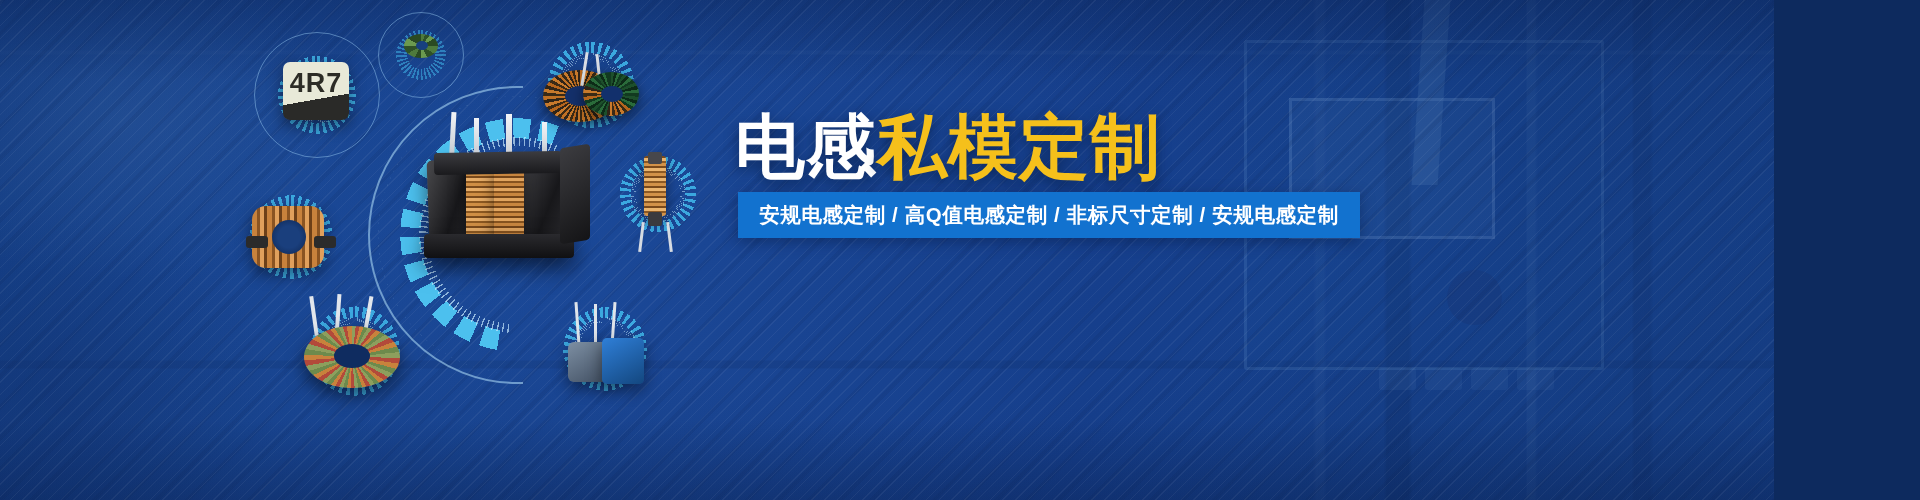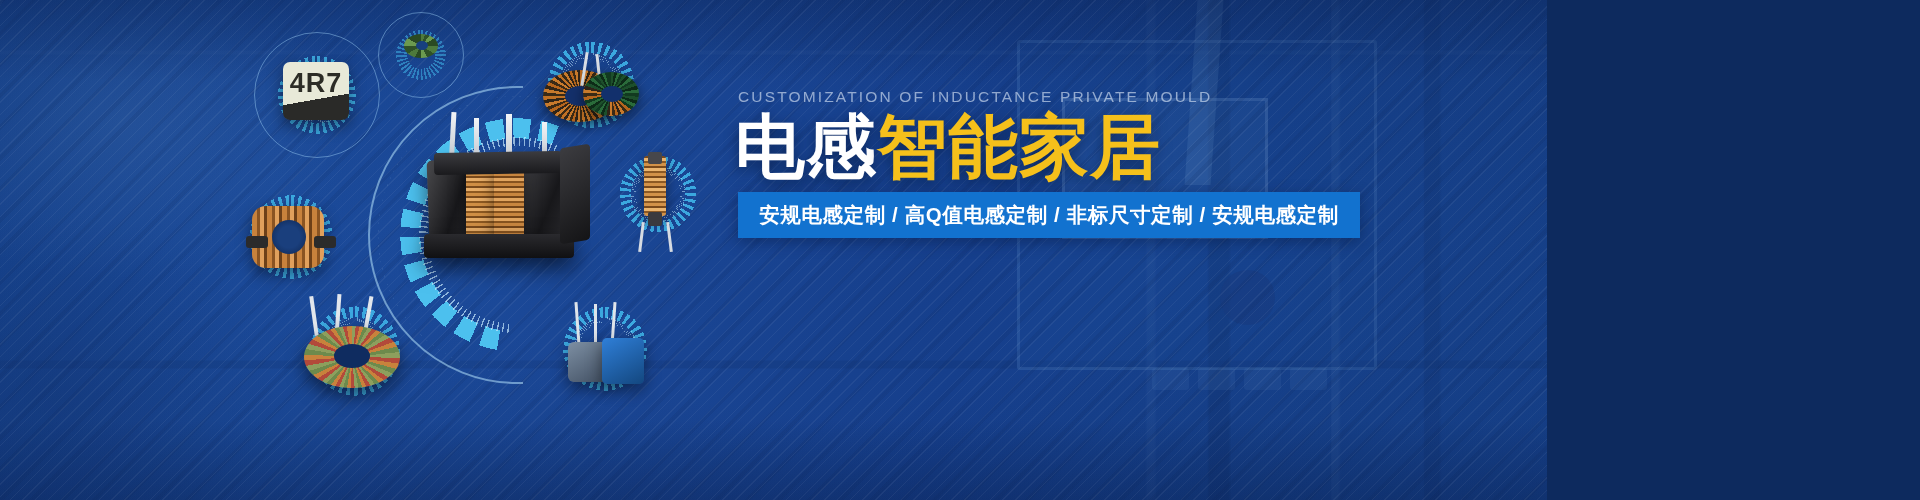--- a/index.html
+++ b/index.html
@@ -1,21 +1,21 @@
 <!DOCTYPE html>
 <html><head>
 <meta charset="utf-8">
 <style>
   * { margin:0; padding:0; box-sizing:border-box; }
   html,body { background:#0d2a5e; }
   body { font-family:"Liberation Sans", sans-serif; }
 
   .banner{
     position:relative;
-    width:1547px; height:500px;
+    width:1774px; height:500px;
     overflow:hidden;
     background:#4c1d95;
   }
 
   
   .bg-base{
     position:absolute; inset:0;
     background:
       linear-gradient(100deg,#1b4ea0 0%, #1d4fa2 18%, #1a4694 40%, #163f8c 62%, #17438f 80%, #1a4a9a 100%);
   }
@@ -393,24 +393,23 @@
   <div class="prod" style="left:404px;top:28px;width:34px;height:30px;">
     <div style="position:absolute;left:0;top:6px;width:34px;height:24px;border-radius:50%;
         background:conic-gradient(#4e7a3c 0 20deg,#2f5226 20deg 40deg,#6b9a4f 40deg 60deg,#2a4a22 60deg 90deg,
         #4e7a3c 90deg 120deg,#2f5226 120deg 150deg,#6b9a4f 150deg 180deg,#2a4a22 180deg 210deg,
         #4e7a3c 210deg 240deg,#2f5226 240deg 270deg,#6b9a4f 270deg 300deg,#2a4a22 300deg 360deg);"></div>
     <div style="position:absolute;left:12px;top:13px;width:12px;height:9px;border-radius:50%;background:#17407f;"></div>
   </div>
 
   <div class="content">
 
-    <div class="eyebrow">CUSTOMIZATION OF INDUCTANCE PRIVATE MOULD</div>
 
     <div class="headline">
-      <span class="w">电感</span><span class="y">智能家居</span>
+      <span class="w">电感</span><span class="y">私模定制</span>
     </div>
 
     <div class="pillbar">
       <span class="txt">安规电感定制  /  高Q值电感定制  /  非标尺寸定制  /  安规电感定制</span>
     </div>
 
   </div>
 
 </div>
 

